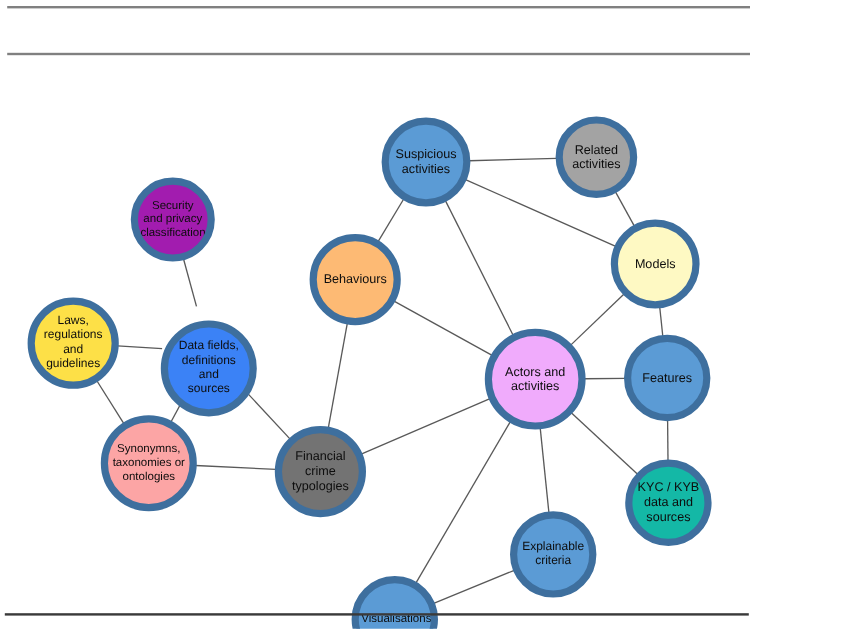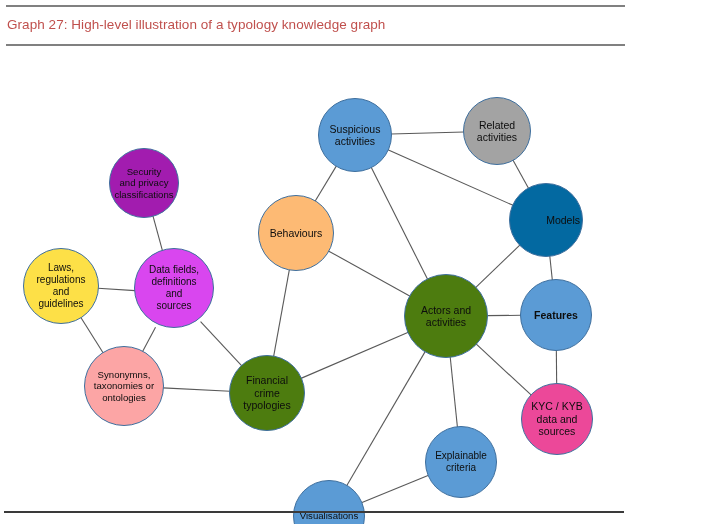--- a/index.html
+++ b/index.html
@@ -61,21 +61,21 @@
     height: 466px;
     display: block;
   }
 
   
   .node {
     position: absolute;
     box-sizing: border-box;
     border-radius: 50%;
     background: #5B9BD5;
-    border: 1px solid #1d4ed8;
+    border: 6px solid #1d4ed8;
     display: flex;
     align-items: center;
     justify-content: center;
     text-align: center;
     color: #0d0d0d;
     font-size: 10.5px;
     line-height: 12.4px;
     padding: 2px;
     overflow: hidden;
   }
@@ -94,21 +94,20 @@
     width: 620px;
     height: 2px;
     background: #3a3a3a;
   }
 </style>
 </head>
 <body>
 
 <div id="figure-header">
   <div class="rule top" style="background: rgb(128, 128, 128);"></div>
-  <div id="figure-title" style="color: rgb(192, 80, 77);">Graph 27: High-level illustration of a typology knowledge graph</div>
   <div class="rule bottom" style="background: rgb(128, 128, 128);"></div>
 </div>
 
 <div id="graph-canvas">
   <svg id="graph-svg" viewBox="0 0 711 466" preserveAspectRatio="none">
     <g id="edge-group">
         <line x1="390.98572561403046" y1="87.98631758833717" x2="464.0130848538054" y2="85.9292088773576" stroke="#595959" stroke-width="1.1"></line>
         <line x1="336.4318921955953" y1="119.84194177680783" x2="315.0838885767493" y2="155.30133761828083" stroke="#595959" stroke-width="1.1"></line>
         <line x1="371.1707303439797" y1="121.16376035450912" x2="427.58333488602307" y2="233.3690507073646" stroke="#595959" stroke-width="1.1"></line>
         <line x1="387.8901108587842" y1="103.63696032982544" x2="513.1098891412158" y2="159.36303967017457" stroke="#595959" stroke-width="1.1"></line>
@@ -132,52 +131,52 @@
         <line x1="162.95335780521248" y1="341.9068077247307" x2="230.04425028736253" y2="345.19097728679395" stroke="#595959" stroke-width="1.1"></line>
       </g>
   </svg>
   <div id="node-layer">
       <div class="node" style="left: 318px; top: 52px; width: 74px; height: 74px; background: rgb(91, 155, 213); border-color: rgb(62, 111, 158); color: rgb(13, 13, 13);">
         <span class="node-label">Suspicious<br>activities</span>
       </div>
       <div class="node" style="left: 463px; top: 51px; width: 68px; height: 68px; background: #a3a3a3; border-color: rgb(62, 111, 158); color: rgb(13, 13, 13);">
         <span class="node-label">Related<br>activities</span>
       </div>
-      <div class="node" style="left: 509px; top: 137px; width: 74px; height: 74px; background: #0369a1; border-color: rgb(62, 111, 158); color: rgb(13, 13, 13); text-align: right;">
+      <div class="node" style="left: 509px; top: 137px; width: 74px; height: 74px; background: #fef9c3; border-color: rgb(62, 111, 158); color: rgb(13, 13, 13);">
         <span class="node-label">Models</span>
       </div>
-      <div class="node" style="left: 520px; top: 233px; width: 72px; height: 72px; background: rgb(91, 155, 213); border-color: rgb(62, 111, 158); color: rgb(13, 13, 13); font-weight: bold;">
+      <div class="node" style="left: 520px; top: 233px; width: 72px; height: 72px; background: rgb(91, 155, 213); border-color: rgb(62, 111, 158); color: rgb(13, 13, 13);">
         <span class="node-label">Features</span>
       </div>
-      <div class="node" style="left: 521px; top: 337px; width: 72px; height: 72px; background: #ec4899; border-color: rgb(62, 111, 158); color: rgb(13, 13, 13);">
+      <div class="node" style="left: 521px; top: 337px; width: 72px; height: 72px; background: #14b8a6; border-color: rgb(62, 111, 158); color: rgb(13, 13, 13);">
         <span class="node-label">KYC / KYB<br>data and<br>sources</span>
       </div>
       <div class="node" style="left: 258px; top: 149px; width: 76px; height: 76px; background: #fdba74; border-color: rgb(62, 111, 158); color: rgb(13, 13, 13);">
         <span class="node-label">Behaviours</span>
       </div>
-      <div class="node" style="left: 404px; top: 228px; width: 84px; height: 84px; background: #4d7c0f; border-color: rgb(62, 111, 158); color: rgb(13, 13, 13);">
+      <div class="node" style="left: 404px; top: 228px; width: 84px; height: 84px; background: #f0abfc; border-color: rgb(62, 111, 158); color: rgb(13, 13, 13);">
         <span class="node-label">Actors and<br>activities</span>
       </div>
       <div class="node tight-text" style="left: 425px; top: 380px; width: 72px; height: 72px; background: rgb(91, 155, 213); border-color: rgb(62, 111, 158); color: rgb(13, 13, 13);">
         <span class="node-label">Explainable<br>criteria</span>
       </div>
       <div class="node small-text" style="left: 293px; top: 434px; width: 72px; height: 72px; background: rgb(91, 155, 213); border-color: rgb(62, 111, 158); color: rgb(13, 13, 13);">
         <span class="node-label">Visualisations</span>
       </div>
       <div class="node small-text" style="left: 109px; top: 102px; width: 70px; height: 70px; background: #a21caf; border-color: rgb(62, 111, 158); color: rgb(13, 13, 13);">
         <span class="node-label">Security<br>and privacy<br>classifications</span>
       </div>
       <div class="node tight-text" style="left: 23px; top: 202px; width: 76px; height: 76px; background: #fde047; border-color: rgb(62, 111, 158); color: rgb(13, 13, 13);">
         <span class="node-label">Laws,<br>regulations<br>and<br>guidelines</span>
       </div>
-      <div class="node tight-text" style="left: 134px; top: 202px; width: 80px; height: 80px; background: #d946ef; border-color: rgb(62, 111, 158); color: rgb(13, 13, 13); justify-content: center;">
+      <div class="node tight-text" style="left: 134px; top: 221px; width: 80px; height: 80px; background: #3b82f6; border-color: rgb(62, 111, 158); color: rgb(13, 13, 13); justify-content: center;">
         <span class="node-label">Data fields,<br>definitions<br>and<br>sources</span>
       </div>
       <div class="node small-text" style="left: 84px; top: 300px; width: 80px; height: 80px; background: #fca5a5; border-color: rgb(62, 111, 158); color: rgb(13, 13, 13);">
         <span class="node-label">Synonymns,<br>taxonomies or<br>ontologies</span>
       </div>
-      <div class="node" style="left: 229px; top: 309px; width: 76px; height: 76px; background: #4d7c0f; border-color: rgb(62, 111, 158); color: rgb(13, 13, 13);">
+      <div class="node" style="left: 229px; top: 309px; width: 76px; height: 76px; background: #737373; border-color: rgb(62, 111, 158); color: rgb(13, 13, 13);">
         <span class="node-label">Financial<br>crime<br>typologies</span>
       </div>
     </div>
 </div>
 
 <div id="footer-rule" style="background: rgb(58, 58, 58);"></div>
 
 </body></html>

